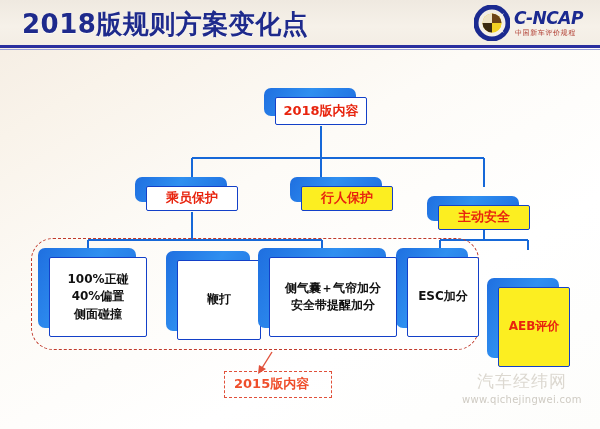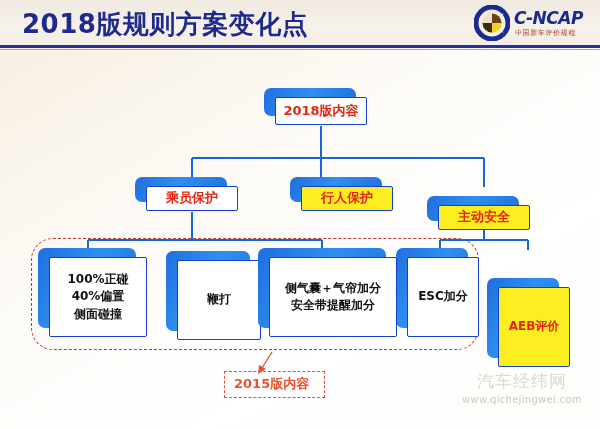--- a/index.html
+++ b/index.html
@@ -145,21 +145,21 @@
     position: absolute;
     left: 31px; top: 238px;
     width: 448px; height: 112px;
     border: 1.6px dashed #c0392b;
     border-radius: 22px;
     box-sizing: border-box;
   }
   #label-2015 {
     position: absolute;
     left: 224px; top: 371px;
-    padding: 3px 15px 4px 9px;
+    padding: 3px 22px 4px 9px;
     border: 1.4px dashed #e0503a;
     color: #ef4e2b;
     font-size: 13px;
     font-weight: bold;
     white-space: nowrap;
   }
   
   #watermark {
     position: absolute;
     left: 462px; top: 370px;

